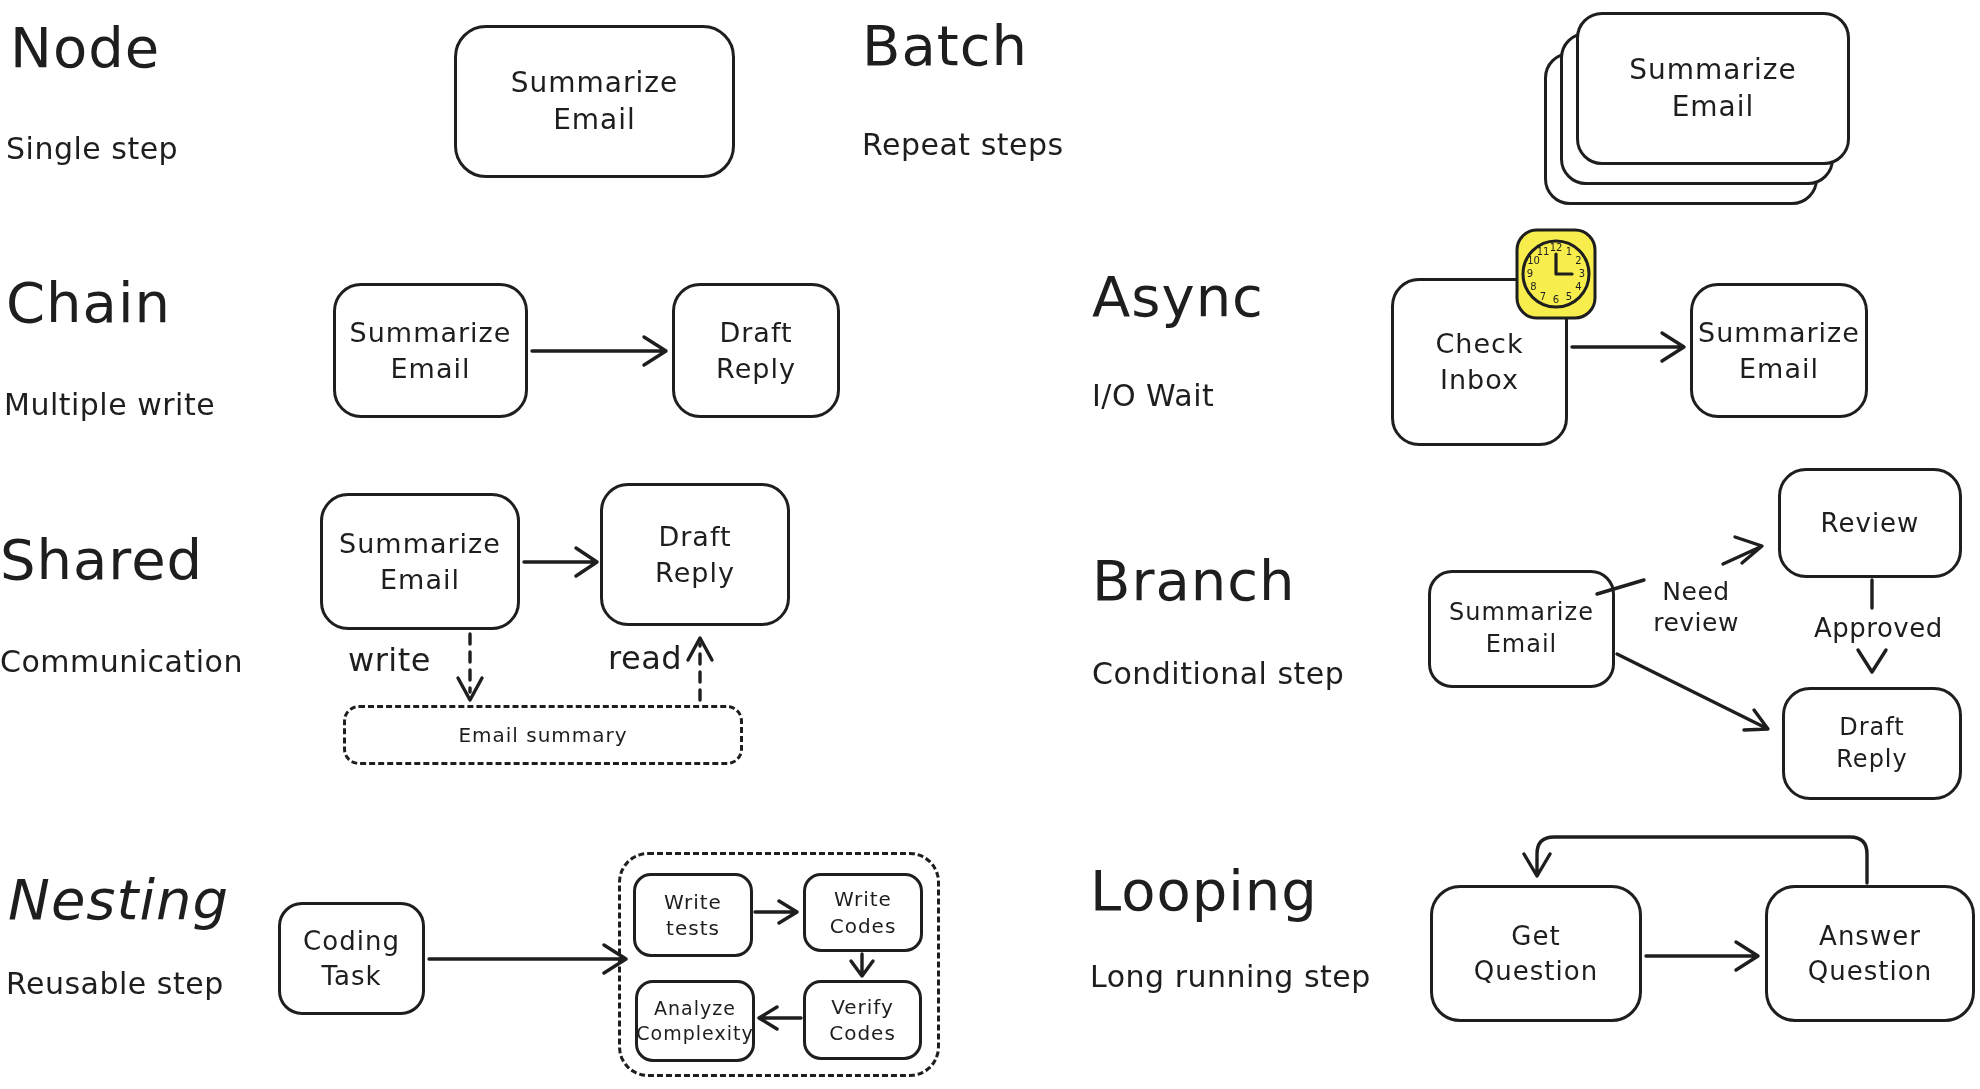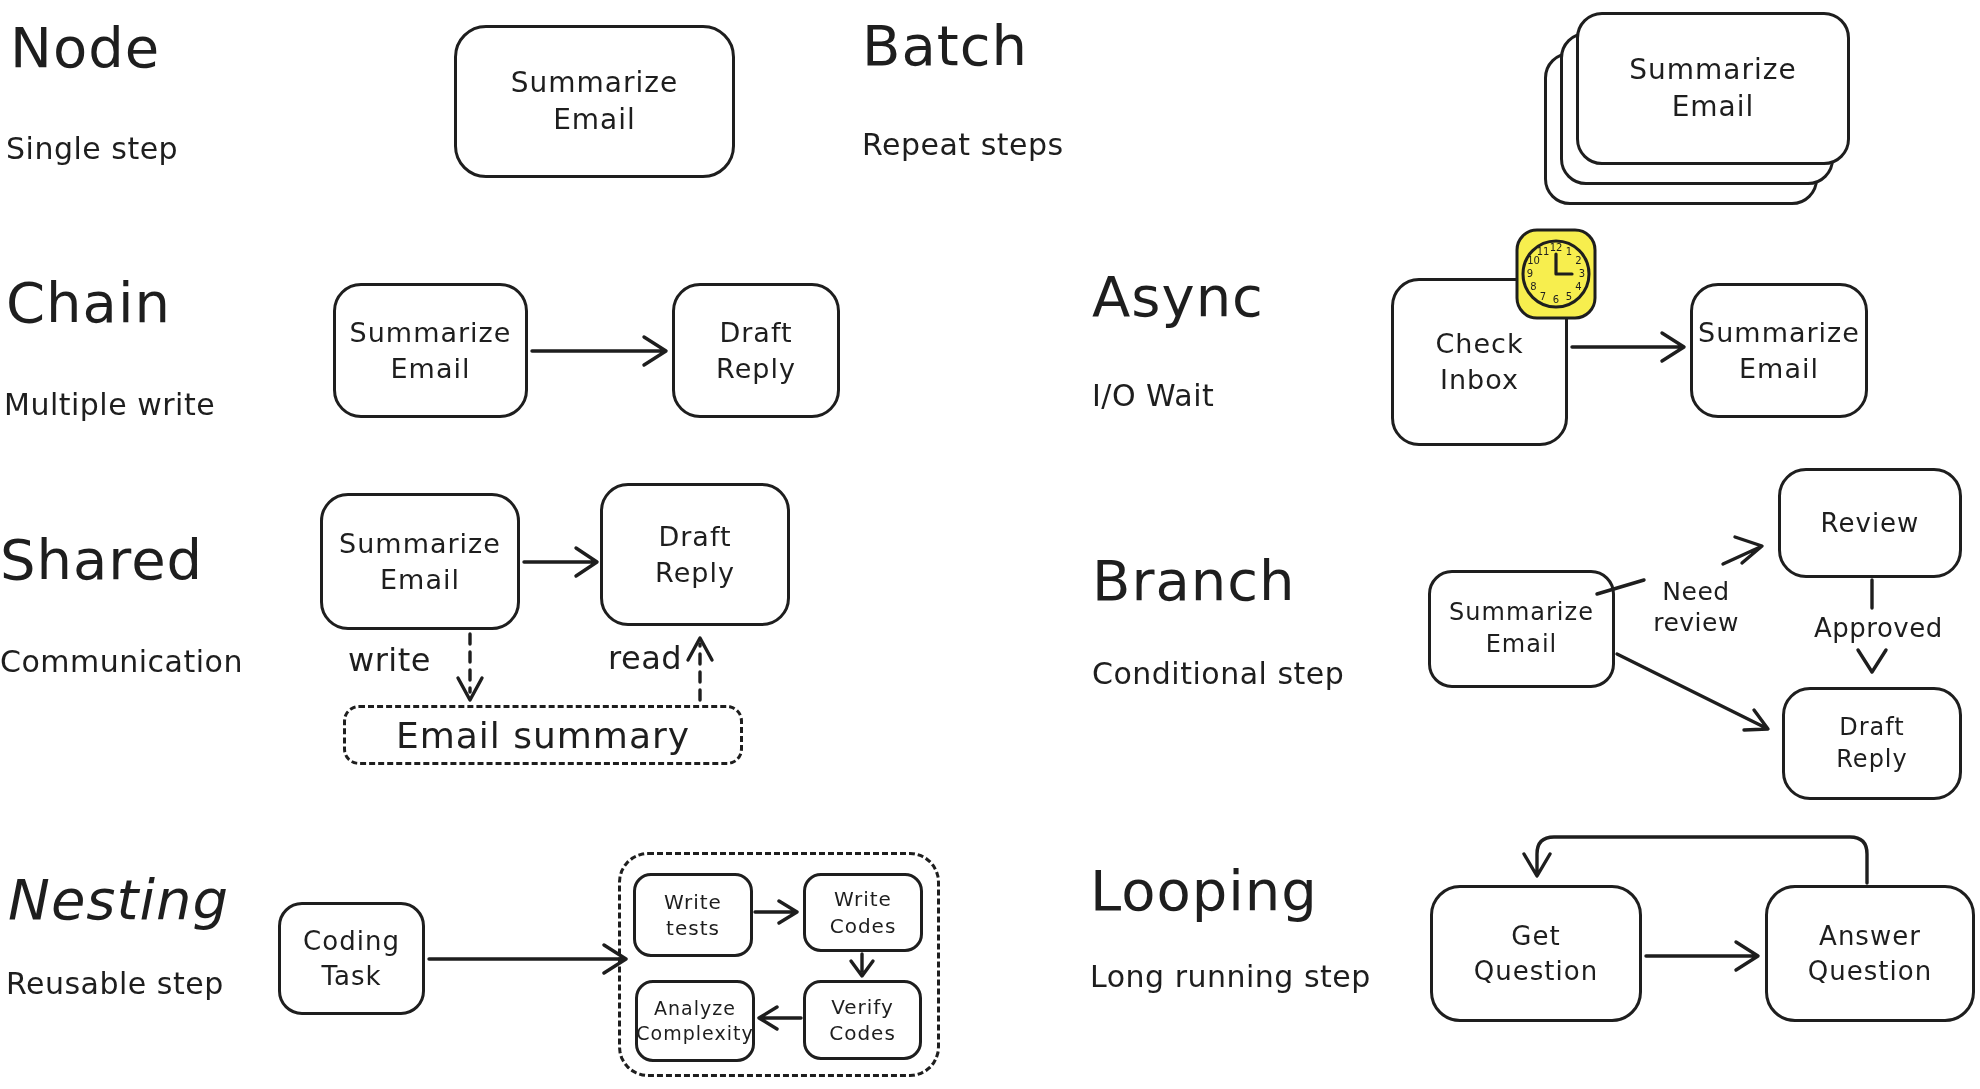--- a/index.html
+++ b/index.html
@@ -69,21 +69,21 @@
   </svg>
 
   <div class="title" style="left:0px;top:527px;">Shared</div>
   <div class="subtitle" style="left:0px;top:644px;">Communication</div>
   <div class="nbox" style="left:320px;top:493px;width:200px;height:137px;font-size:27px;">Summarize
 Email</div>
   <div class="nbox" style="left:600px;top:483px;width:190px;height:143px;font-size:27px;">Draft
 Reply</div>
   <div class="freelabel" style="left:348px;top:640px;font-size:32px;">write</div>
   <div class="freelabel" style="left:608px;top:638px;font-size:32px;">read</div>
-  <div class="dashedbox" style="left:343px;top:705px;width:400px;height:60px;font-size:36px;">Email summary</div>
+  <div class="dashedbox" style="left:343px;top:705px;width:400px;height:60px;font-size:20px;">Email summary</div>
 
   <div class="title" style="left:1092px;top:548px;">Branch</div>
   <div class="subtitle" style="left:1092px;top:656px;">Conditional step</div>
   <div class="nbox" style="left:1428px;top:570px;width:187px;height:118px;font-size:24px;border-radius:24px;">Summarize
 Email</div>
   <div class="freelabel" style="left:1648px;top:528px;width:96px;font-size:25px;margin-top:48px;">Need
 review</div>
   <div class="nbox" style="left:1778px;top:468px;width:184px;height:110px;font-size:26px;">Review</div>
   <div class="freelabel" style="left:1814px;top:612px;width:120px;font-size:26px;">Approved</div>
   <div class="nbox" style="left:1782px;top:687px;width:180px;height:113px;font-size:24px;">Draft

